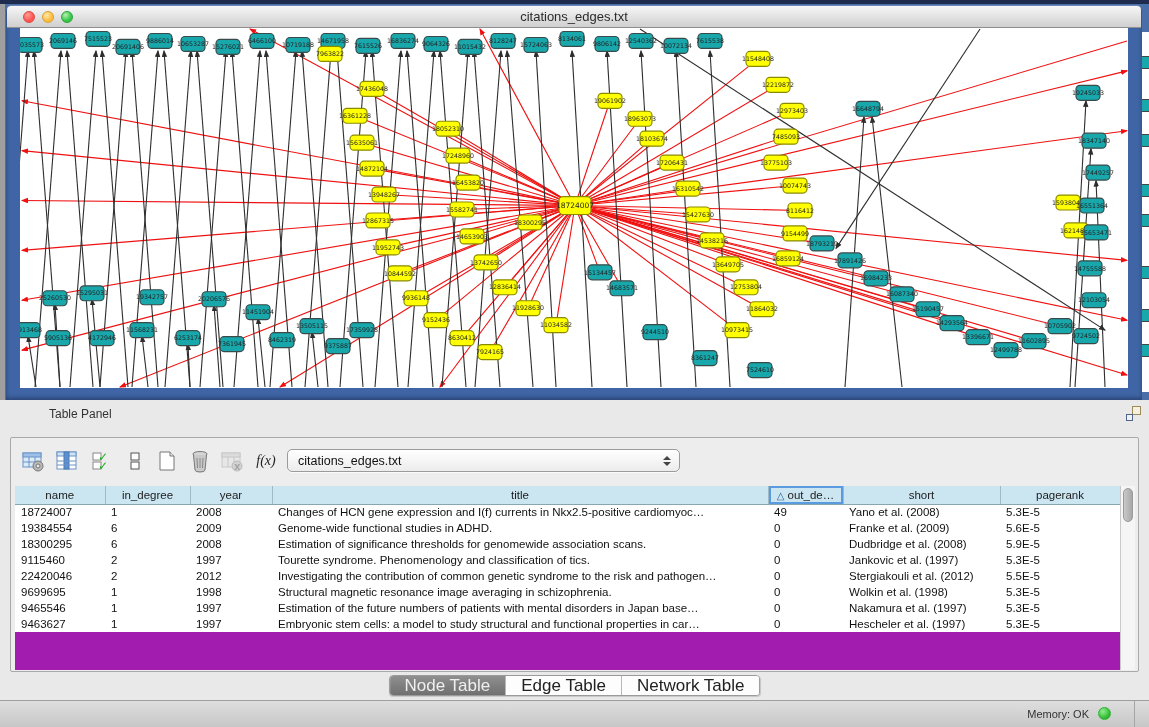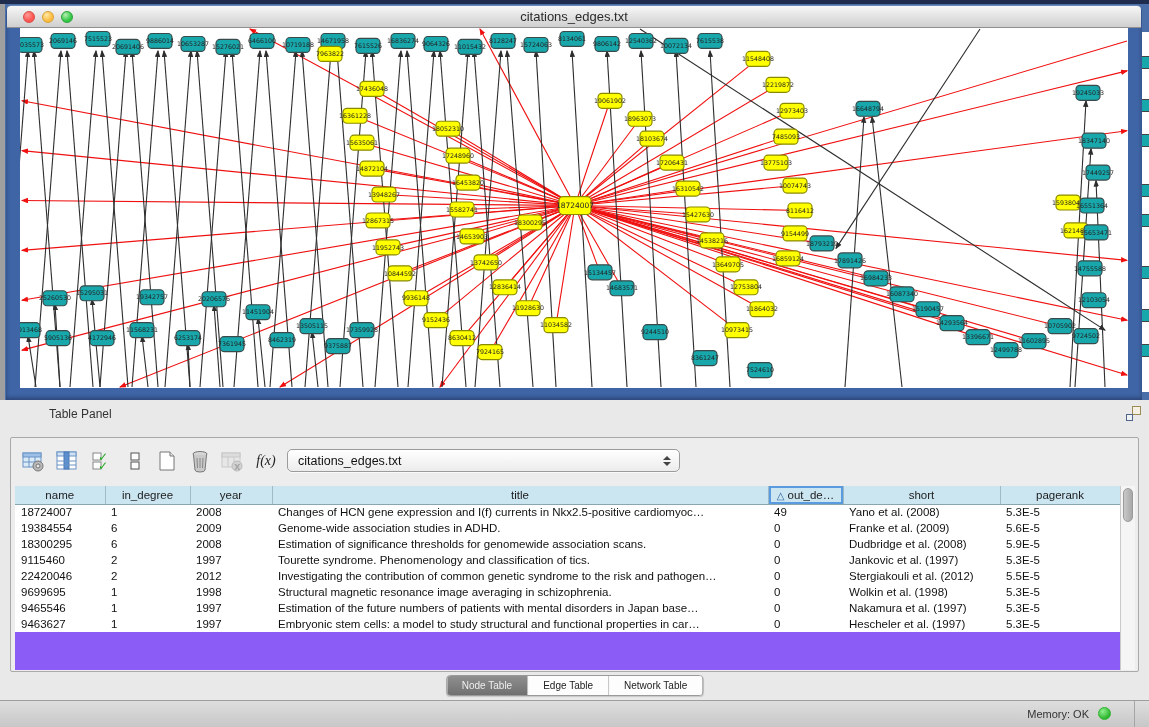--- a/index.html
+++ b/index.html
@@ -41,34 +41,34 @@
   #toolbar { position:absolute; left:0; top:0; width:100%; height:46px; }
   .tool-btn { position:absolute; top:10px; width:26px; height:26px; display:flex; align-items:center; justify-content:center; }
   #dropdown { position:absolute; left:276px; top:11px; width:393px; height:23px; background:linear-gradient(#ffffff,#ececec); border:1px solid #9b9b9b; border-radius:5px; display:flex; align-items:center; box-shadow:0 1px 0 rgba(255,255,255,.7); }
   #dropdown .dd-text { margin-left:10px; font-size:12.5px; color:#111; flex:1; }
   #dropdown .dd-arrows { margin-right:8px; display:flex; flex-direction:column; gap:2px; }
   #dropdown .dd-arrows i { display:block; width:0; height:0; border-left:4px solid transparent; border-right:4px solid transparent; }
   #dropdown .dd-arrows i.up { border-bottom:4px solid #444; }
   #dropdown .dd-arrows i.dn { border-top:4px solid #444; }
 
   
-  #table-wrap { position:absolute; left:4px; top:48px; width:1120px; bottom:1px; background:#8b5cf6; }
+  #table-wrap { position:absolute; left:4px; top:48px; width:1120px; bottom:1px; background:#a21caf; }
   table { border-collapse:collapse; table-layout:fixed; width:1105px; }
   th { height:18px; background:#cbe5f1; font-weight:normal; font-size:11.5px; color:#1c1c1c; border-right:1px solid #9fb9c6; border-bottom:1px solid #8aa5b2; overflow:hidden; white-space:nowrap; text-align:center; }
   th.sorted { box-shadow:inset 0 0 0 2px #5a9ade; }
   th .sort-tri { color:#2a5f9e; font-size:10px; margin-right:3px; }
   td { height:16px; font-size:11.5px; color:#111; padding:0 0 0 6px; overflow:hidden; white-space:nowrap; text-overflow:clip; background:#fff; }
   .col-name{width:90px} .col-in{width:85px} .col-year{width:82px} .col-title{width:496px} .col-out{width:75px} .col-short{width:157px} .col-pr{width:120px}
 
   #vscroll { position:absolute; right:0; top:0; bottom:0; width:15px; background:#f5f5f5; border-left:1px solid #c9c9c9; }
   #vscroll .thumb { position:absolute; left:2px; top:2px; width:10px; height:34px; border-radius:6px; background:linear-gradient(90deg,#c9c9c9,#a8a8a8); border:1px solid #9a9a9a; }
 
   
   #tabs { position:absolute; left:50%; transform:translateX(-50%); top:275px; height:21px; display:flex; border:1px solid #9a9a9a; border-radius:4px; overflow:hidden; background:#fff; box-shadow:0 1px 1px rgba(0,0,0,.15); }
-  .tab { padding:0 15px; line-height:20px; font-size:10px; color:#222; background:#fdfdfd; border-right:1px solid #b5b5b5; }
+  .tab { padding:0 15px; line-height:20px; font-size:17px; color:#222; background:#fdfdfd; border-right:1px solid #b5b5b5; }
   .tab:last-child { border-right:none; }
   .tab.active { background:linear-gradient(#8f8f8f,#707070); color:#efefef; }
 
   
   #statusbar { position:absolute; left:0; top:700px; width:1149px; height:27px; background:linear-gradient(#dedede,#c7c7c7); border-top:1px solid #9e9e9e; }
   #mem-label { position:absolute; right:60px; top:7px; font-size:11px; color:#333; }
   #mem-dot { position:absolute; right:38px; top:6px; width:13px; height:13px; border-radius:50%; background:radial-gradient(circle at 35% 30%, #8ff08f,#2eb52e 70%); border:1px solid #259e25; }
   #status-sep { position:absolute; right:14px; top:0; bottom:0; border-left:1px solid #a5a5a5; }
 
   
@@ -776,21 +776,21 @@
                 <td>2008</td>
                 <td>Changes of HCN gene expression and I(f) currents in Nkx2.5-positive cardiomyoc…</td>
                 <td>49</td>
                 <td>Yano et al. (2008)</td>
                 <td>5.3E-5</td>
               </tr>
               <tr>
                 <td>19384554</td>
                 <td>6</td>
                 <td>2009</td>
-                <td>Genome-wide association studies in ADHD.</td>
+                <td>Genome-wide functional studies in ADHD.</td>
                 <td>0</td>
                 <td>Franke et al. (2009)</td>
                 <td>5.6E-5</td>
               </tr>
               <tr>
                 <td>18300295</td>
                 <td>6</td>
                 <td>2008</td>
                 <td>Estimation of significance thresholds for genomewide association scans.</td>
                 <td>0</td>

